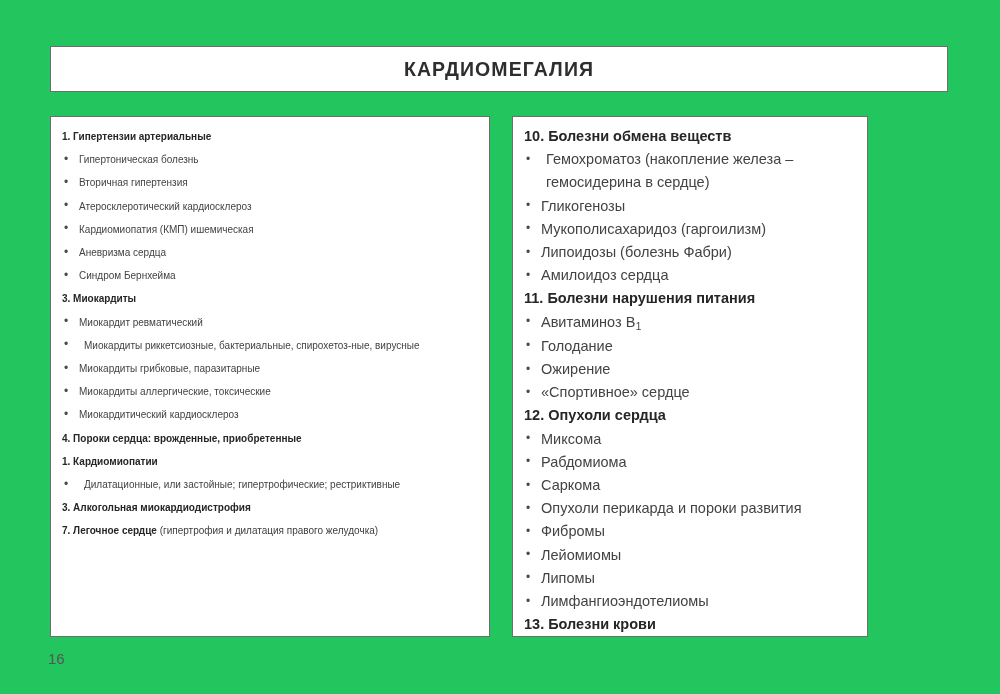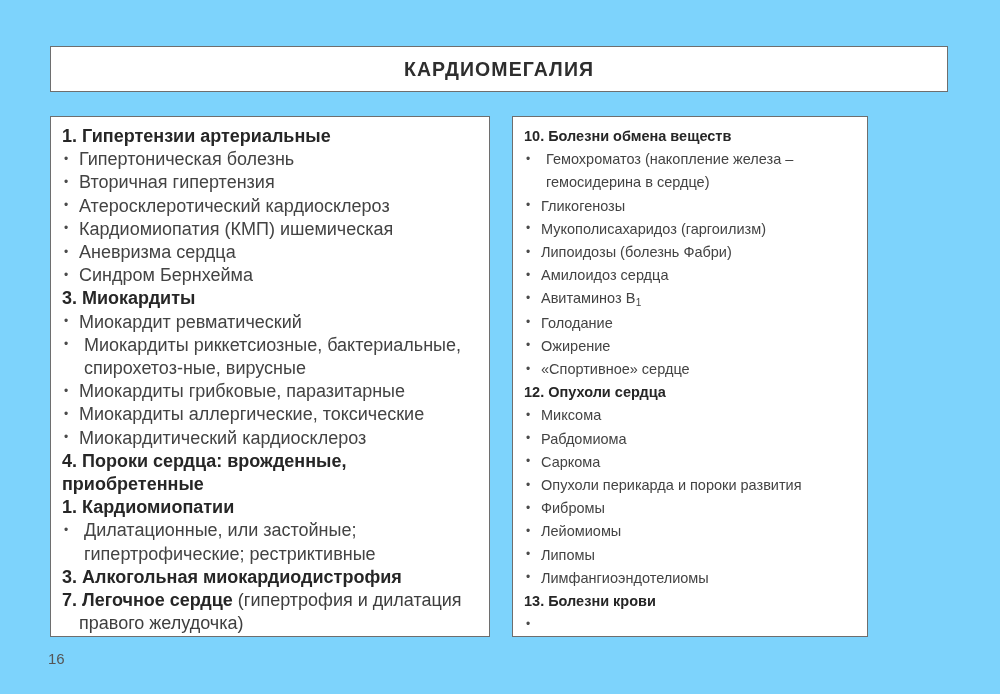--- a/index.html
+++ b/index.html
@@ -13,21 +13,21 @@
     font-family: "Liberation Sans", sans-serif;
     color: #3b3b3b;
     position: relative;
     overflow: hidden;
     -webkit-font-smoothing: antialiased;
   }
 
   .page {
     position: absolute;
     inset: 0;
-    background: #7dd3fc;
+    background: #22c55e;
   }
 
   
   .title-box {
     position: absolute;
     left: 50px;
     top: 46px;
     width: 898px;
     height: 46px;
     border: 1px solid #6e6e6e;
@@ -60,21 +60,21 @@
   .col-right { left: 512px; width: 356px; }
 
   .list {
     list-style: none;
     margin: 0;
     padding: 0;
   }
 
   .row {
     display: block;
-    font-size: 18px;
+    font-size: 10px;
     line-height: 23.2px;
     white-space: nowrap;
   }
   .col-right .row { font-size: 14.5px; }
 
   
   .row.num {
     font-weight: bold;
     color: #262626;
     padding-left: 0;
@@ -159,20 +159,21 @@
   </div>
 
   <div class="col-box col-right">
     <ul class="list" id="right-list">
         <li class="row num"><span>10. Болезни обмена веществ</span></li>
         <li class="row bul wrap"><span>Гемохроматоз (накопление железа – гемосидерина в сердце)</span></li>
         <li class="row bul"><span>Гликогенозы</span></li>
         <li class="row bul"><span>Мукополисахаридоз (гаргоилизм)</span></li>
         <li class="row bul"><span>Липоидозы (болезнь Фабри)</span></li>
         <li class="row bul"><span>Амилоидоз сердца</span></li>
+        <li class="row num"><span>11. Болезни нарушения питания</span></li>
         <li class="row bul"><span>Авитаминоз B</span><sub>1</sub></li>
         <li class="row bul"><span>Голодание</span></li>
         <li class="row bul"><span>Ожирение</span></li>
         <li class="row bul"><span>«Спортивное» сердце</span></li>
         <li class="row num"><span>12. Опухоли сердца</span></li>
         <li class="row bul"><span>Миксома</span></li>
         <li class="row bul"><span>Рабдомиома</span></li>
         <li class="row bul"><span>Саркома</span></li>
         <li class="row bul"><span>Опухоли перикарда и пороки развития</span></li>
         <li class="row bul"><span>Фибромы</span></li>

